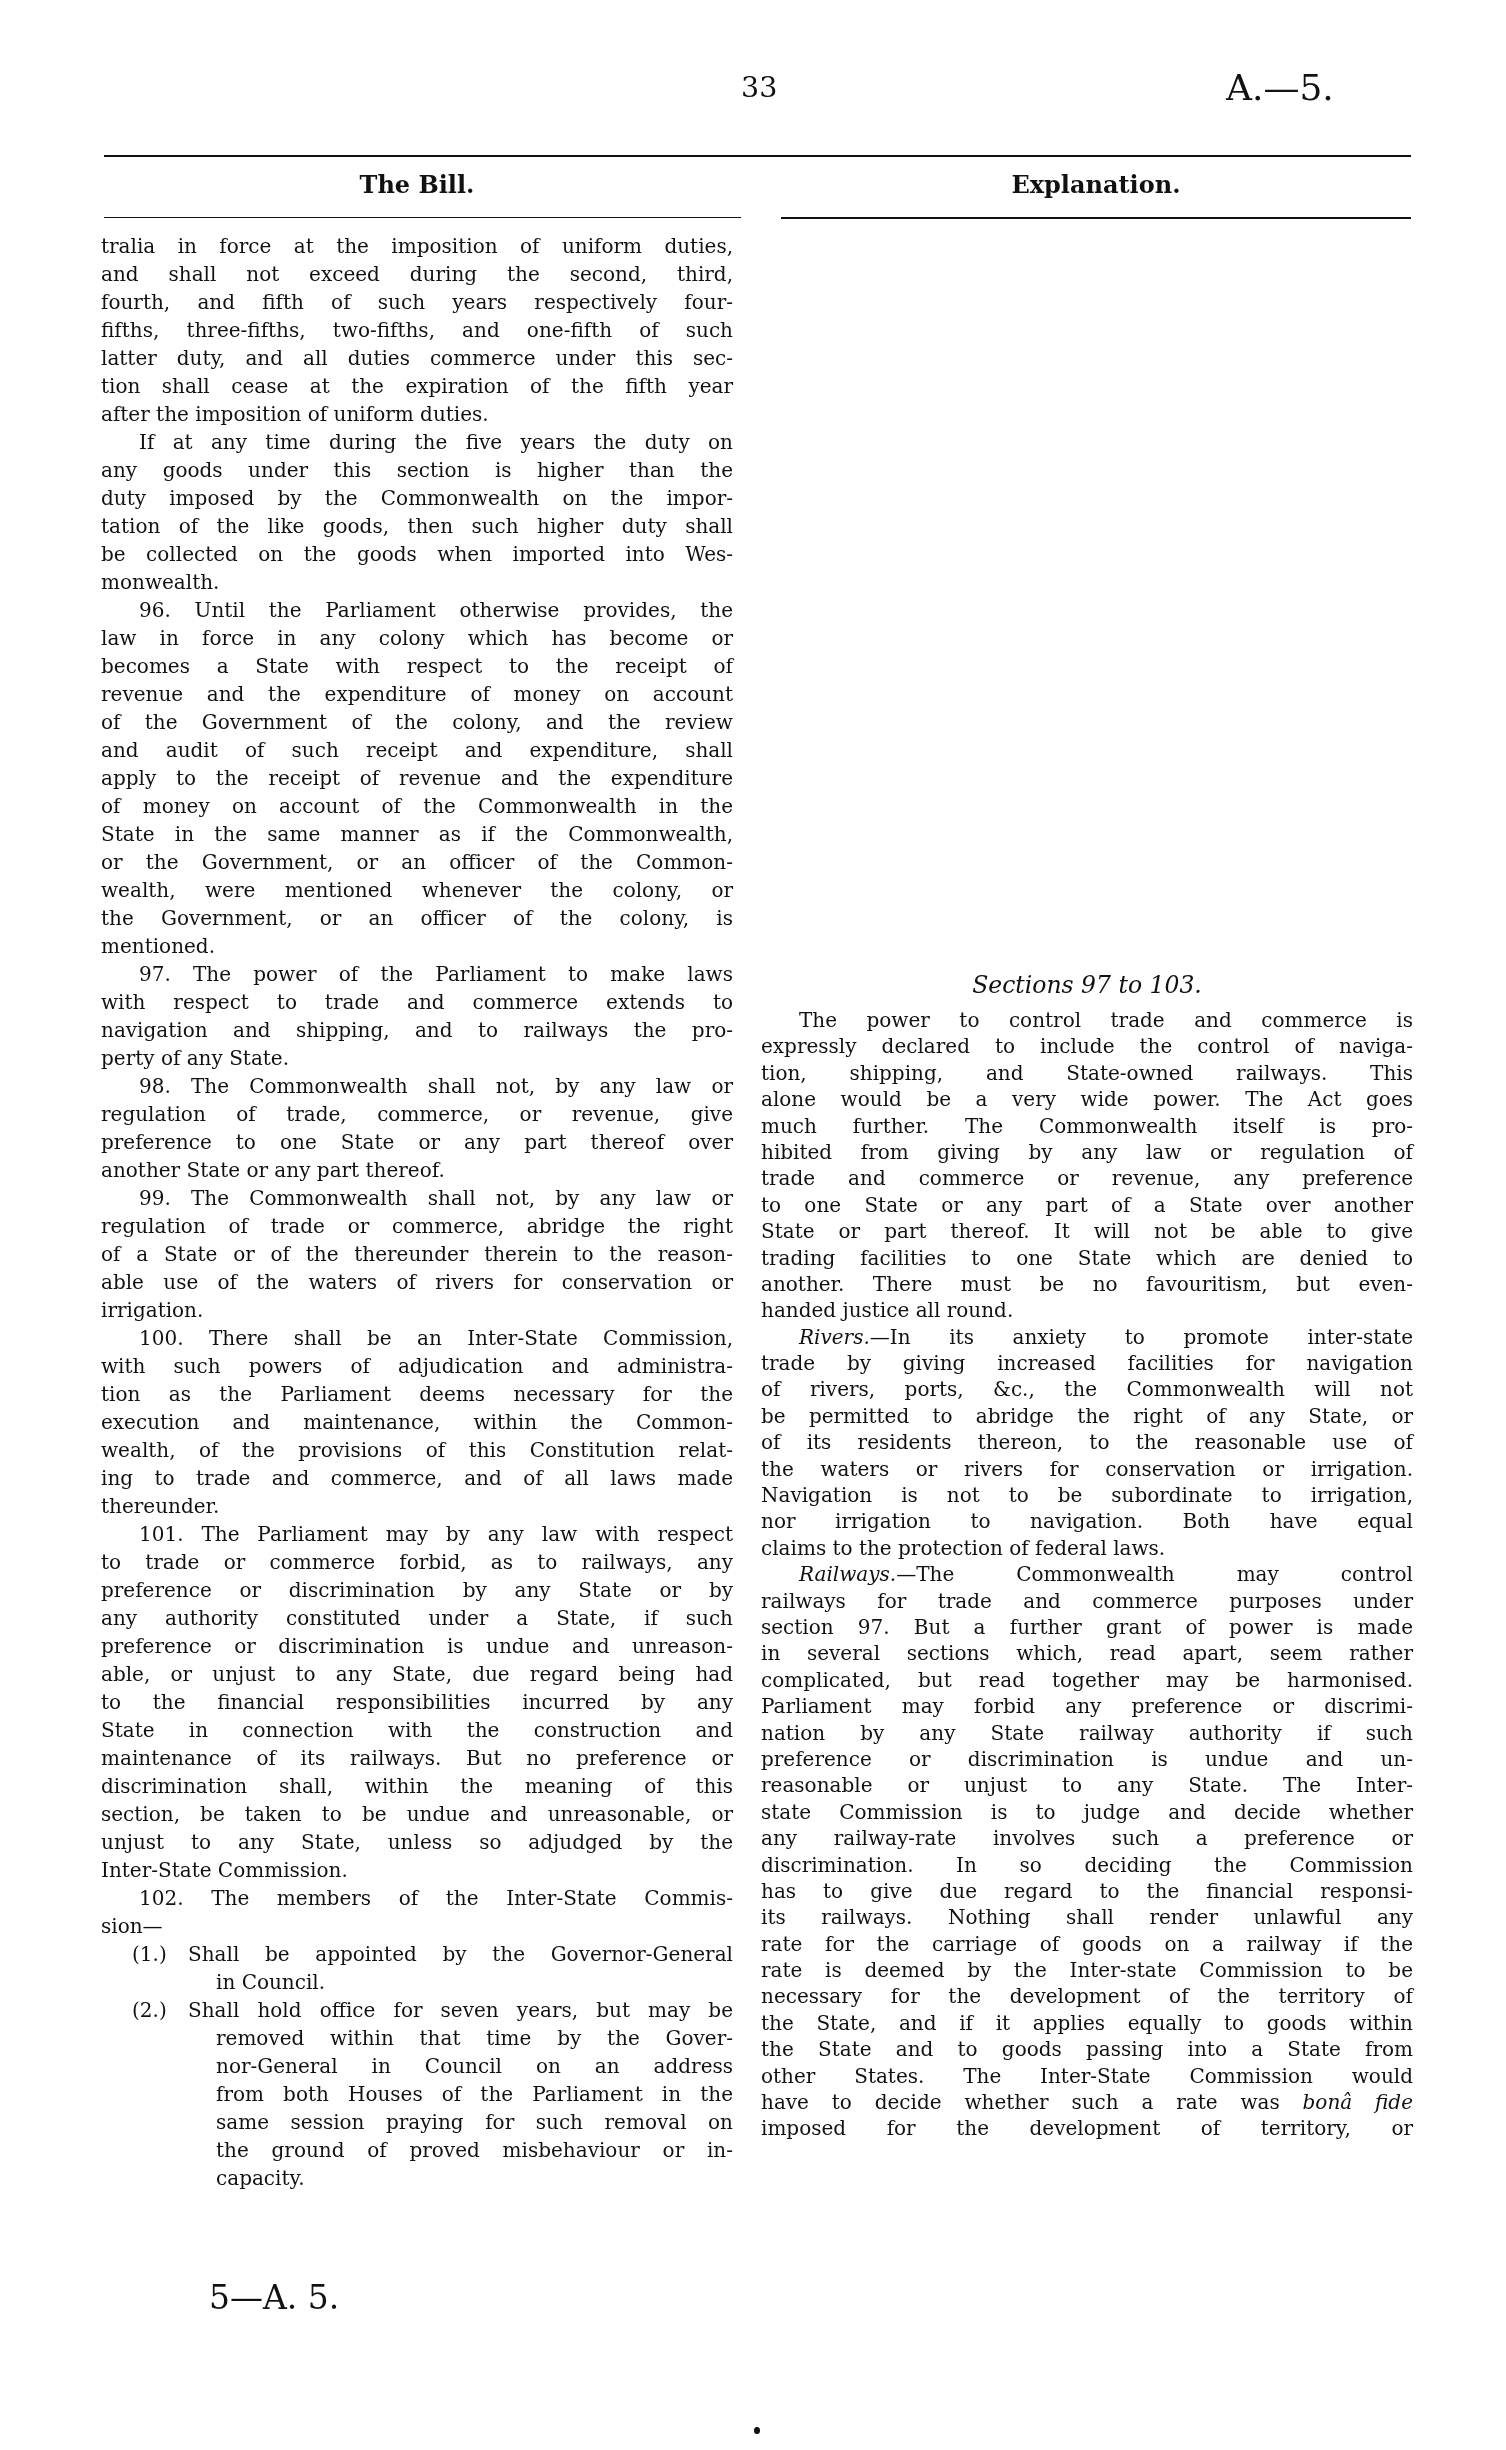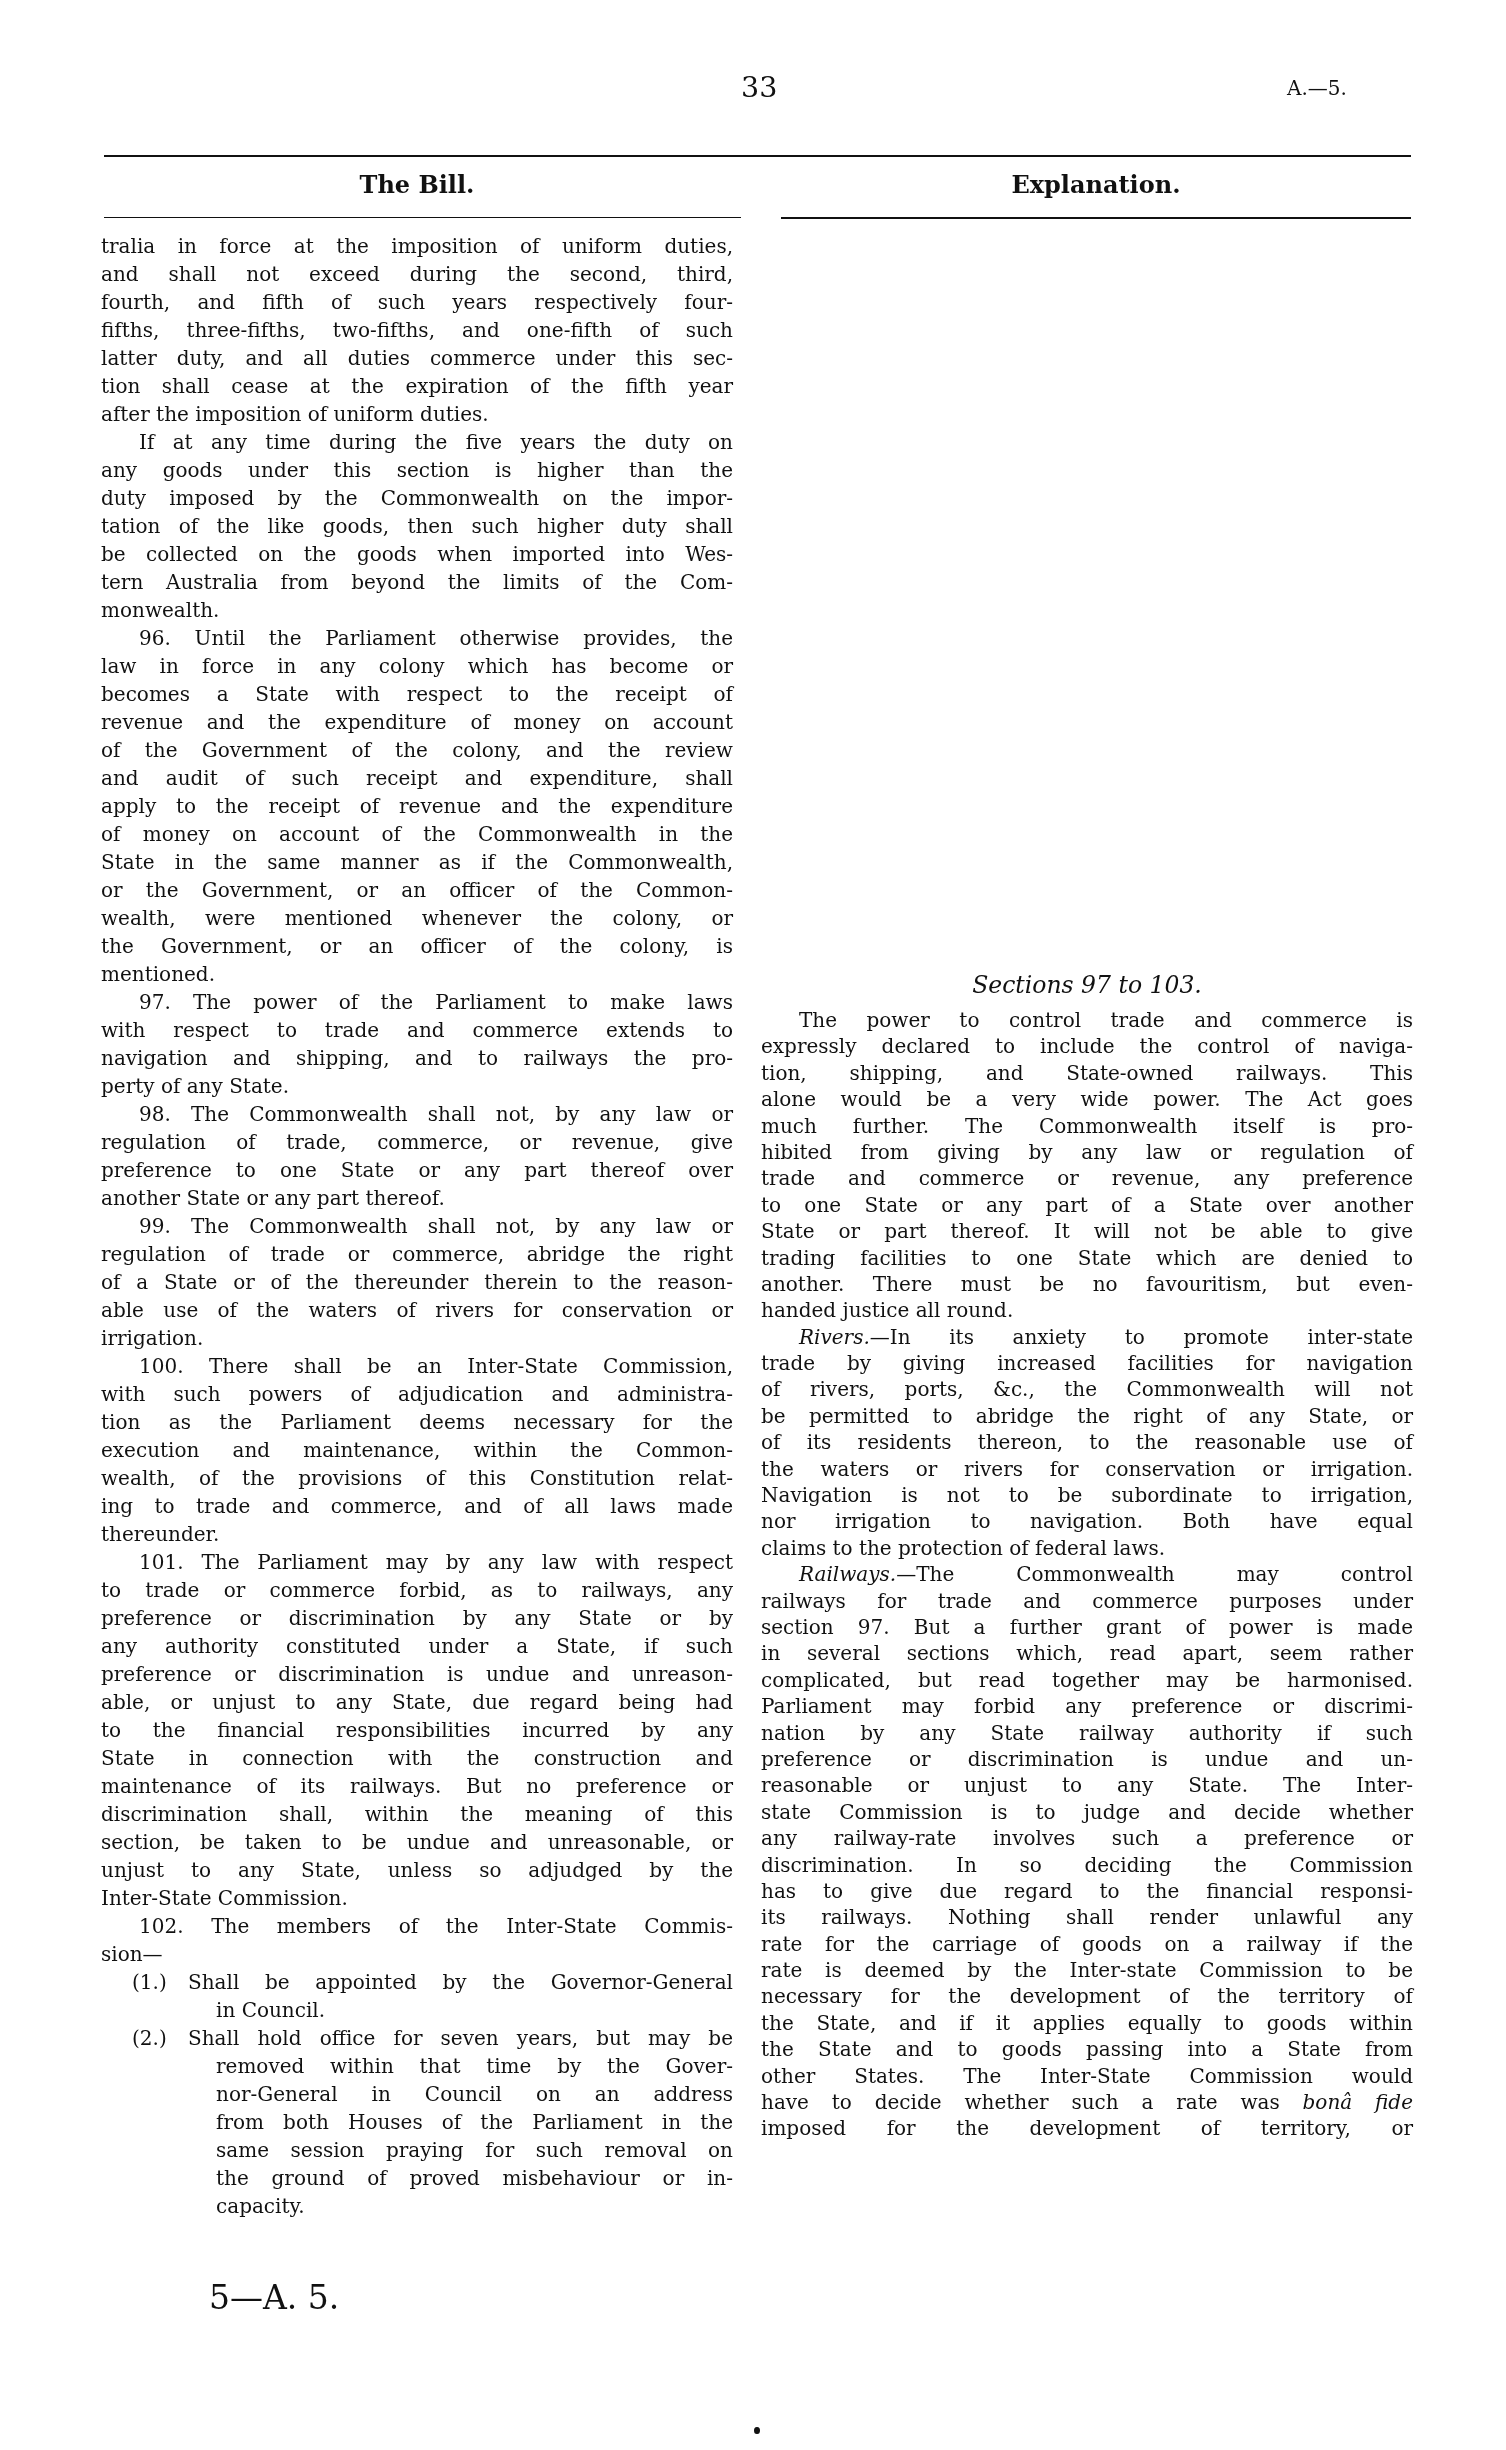--- a/index.html
+++ b/index.html
@@ -1,20 +1,20 @@
 <!DOCTYPE html>
 <html style="font-size:11.4px"><head>
 <meta charset="utf-8">
 <style>
   html, body { margin: 0; padding: 0; background: #ffffff; }
   body { width: 1507px; height: 2450px; position: relative; overflow: hidden;
          font-family: "DejaVu Serif", "Liberation Serif", serif; color: #111; }
   .abs { position: absolute; }
   .page-number { left: 741px; top: 71px; font-size: 28.5px; line-height: 34px; }
-  .doc-ref { left: 1287px; top: 71px; font-size: 20px; line-height: 34px; text-align: right; }
+  .doc-ref { left: 1226px; top: 71px; font-size: 36px; line-height: 34px; text-align: right; }
   .rule { position: absolute; height: 2.1px; background: #111; }
   .col-head { position: absolute; top: 171px; font-size: 24px; font-weight: bold; line-height: 28.5px; text-align: center; }
   .column { position: absolute; font-size: 20px; }
   .line { display: block; height: var(--pitch); line-height: var(--pitch); white-space: nowrap;
           text-align: justify; text-align-last: justify; overflow: visible; }
   .line.last { text-align-last: left; }
   .ind1 { padding-left: 38px; }
   .ind-item { padding-left: 31px; }
   .ind-cont { padding-left: 115px; }
   .item-num { display: inline-block; width: 56px; }
@@ -44,21 +44,20 @@
     <div class="line"><span>fourth, and fifth of such years respectively four-</span></div>
     <div class="line"><span>fifths, three-fifths, two-fifths, and one-fifth of such</span></div>
     <div class="line"><span>latter duty, and all duties commerce under this sec-</span></div>
     <div class="line"><span>tion shall cease at the expiration of the fifth year</span></div>
     <div class="line last"><span>after the imposition of uniform duties.</span></div>
     <div class="line ind1"><span>If at any time during the five years the duty on</span></div>
     <div class="line"><span>any goods under this section is higher than the</span></div>
     <div class="line"><span>duty imposed by the Commonwealth on the impor-</span></div>
     <div class="line"><span>tation of the like goods, then such higher duty shall</span></div>
     <div class="line"><span>be collected on the goods when imported into Wes-</span></div>
-    <div class="line"><span>tern Australia from beyond the limits of the Com-</span></div>
     <div class="line last"><span>monwealth.</span></div>
     <div class="line ind1"><span>96. Until the Parliament otherwise provides, the</span></div>
     <div class="line"><span>law in force in any colony which has become or</span></div>
     <div class="line"><span>becomes a State with respect to the receipt of</span></div>
     <div class="line"><span>revenue and the expenditure of money on account</span></div>
     <div class="line"><span>of the Government of the colony, and the review</span></div>
     <div class="line"><span>and audit of such receipt and expenditure, shall</span></div>
     <div class="line"><span>apply to the receipt of revenue and the expenditure</span></div>
     <div class="line"><span>of money on account of the Commonwealth in the</span></div>
     <div class="line"><span>State in the same manner as if the Commonwealth,</span></div>

